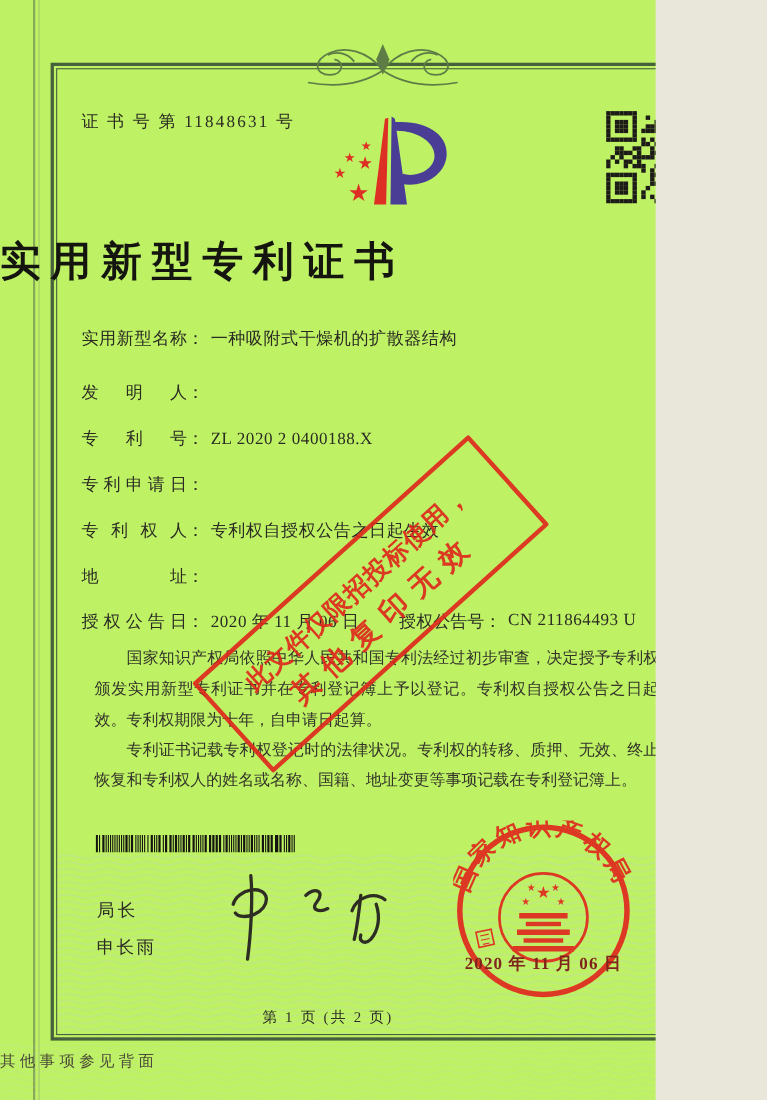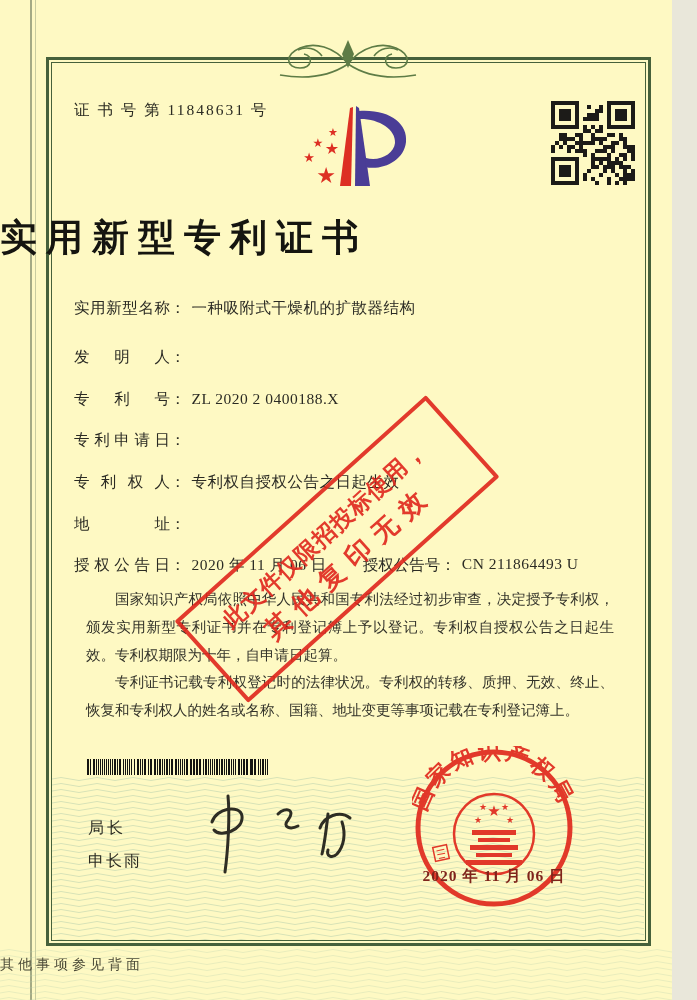--- a/index.html
+++ b/index.html
@@ -1,16 +1,16 @@
 <!DOCTYPE html>
 <html><head>
 <meta charset="utf-8">
 <style>
   html,body{margin:0;padding:0;background:#e9e7da;}
-  .page{position:relative;width:672px;height:1000px;background:#fef9c3;overflow:hidden;
+  .page{position:relative;width:596px;height:1000px;background:#bef264;overflow:hidden;
         font-family:"Liberation Serif","DejaVu Serif",serif;color:#26261f;}
   .scan-edge{position:absolute;left:30px;top:0;bottom:0;width:2px;background:#5a6a50;opacity:.55;}
   .scan-edge2{position:absolute;left:35px;top:0;bottom:0;width:1px;background:#7a8a6a;opacity:.4;}
 
   .frame{position:absolute;left:46px;top:57px;width:599px;height:883px;border:3px solid #46613b;}
   .frame-inner{position:absolute;inset:2px;border:1px solid #46613b;}
 
   .ornament{position:absolute;left:238px;top:34px;width:220px;height:54px;}
 
   .waves{position:absolute;pointer-events:none;}
@@ -500,15 +500,16 @@
       </g>
     </svg>
   </div>
   <div class="seal-date">2020 年 11 月 06 日</div>
 
   <div class="stamp">
     <div class="l1">此文件仅限招投标使用，</div>
     <div class="l2">其他复印无效</div>
   </div>
 
+  <div class="page-num">第 1 页 (共 2 页)</div>
   <div class="back-note">其他事项参见背面</div>
 
 </div>
 
 </body></html>

